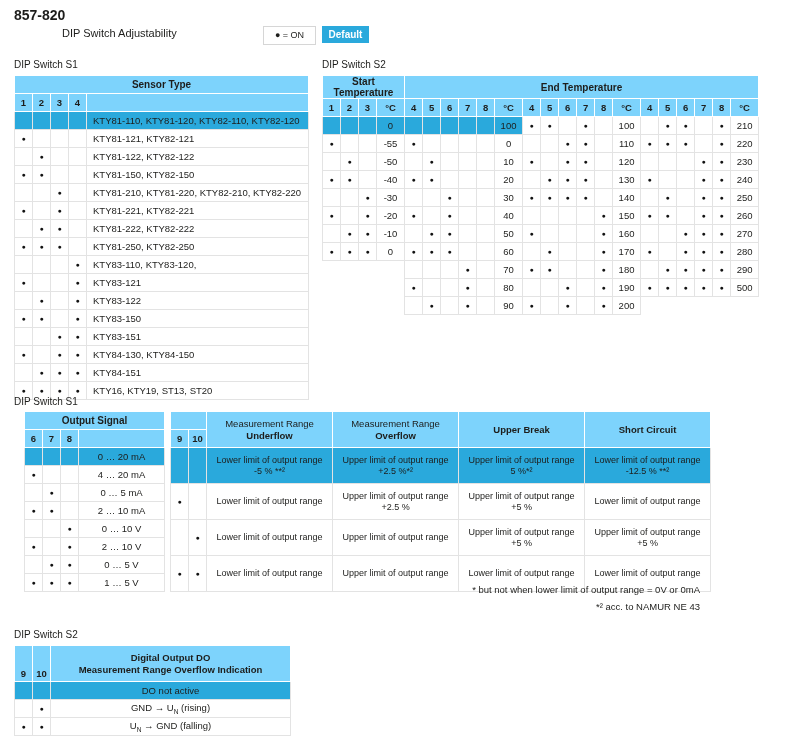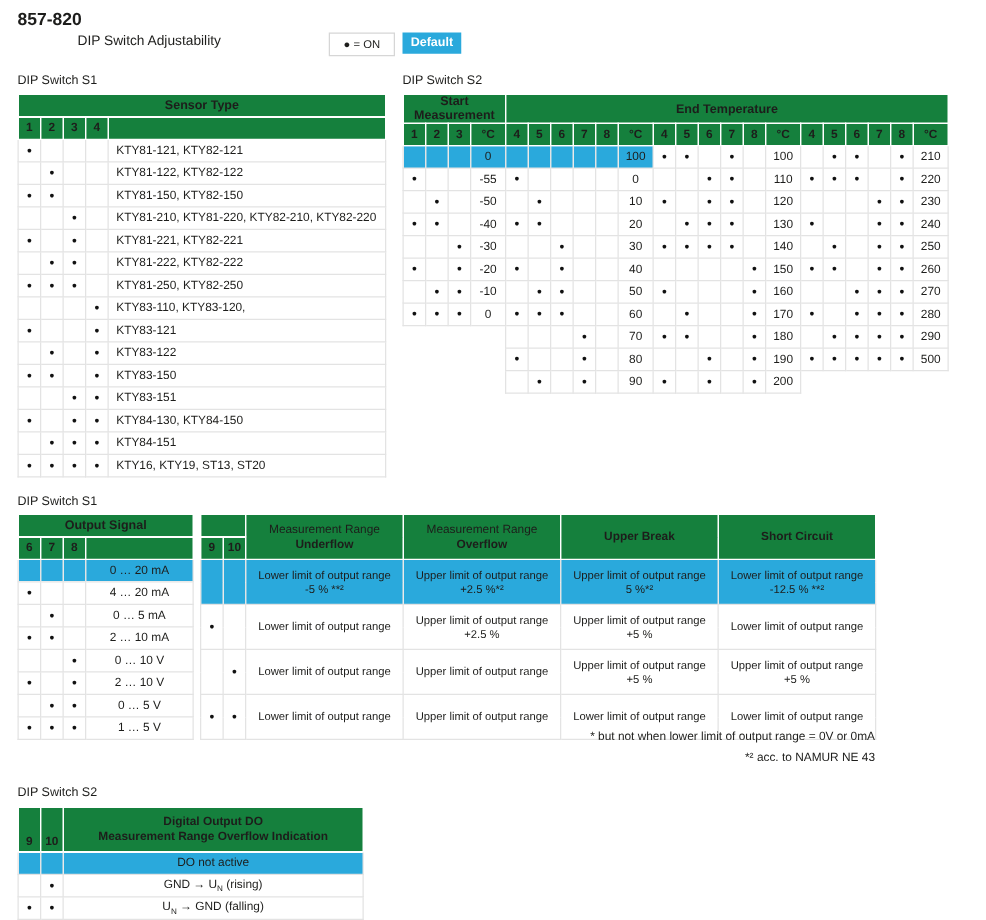--- a/index.html
+++ b/index.html
@@ -20,21 +20,21 @@
     color:#ffffff; font-weight:bold; font-size:10px; text-align:center; line-height:17px;
   }
   .tbl-label { font-size:10px; }
 
   table { position:absolute; border-collapse:collapse; table-layout:fixed; }
   th, td {
     border:1px solid #e3e3e3; padding:0; height:17px;
     font-size:9.5px; font-weight:normal; text-align:center; vertical-align:middle;
     overflow:hidden;
   }
-  .g { background:#15803d; border:1px solid #ffffff; }
+  .g { background:#7dd3fc; border:1px solid #ffffff; }
   .band { font-weight:bold; font-size:10px; }
   .num { font-weight:bold; }
   .def { background:#2aa9dc; }
   .absent { border:0 !important; background:#ffffff; }
   .dot { font-size:7px; color:#111111; }
   .txt { text-align:left; padding-left:6px; white-space:nowrap; }
   .sig { font-size:9.5px; }
   .range { font-size:9px; line-height:11px; white-space:pre-line; }
   .rangehead { font-size:9.5px; line-height:12px; }
   .rangehead .mr { font-weight:normal; }
@@ -74,20 +74,27 @@
     <tr style="height:18px">
         <th class="g num">1</th>
         <th class="g num">2</th>
         <th class="g num">3</th>
         <th class="g num">4</th>
         <th class="g"></th>
       </tr>
   </thead>
   <tbody>
       <tr>
+        <td class="dot def"></td>
+        <td class="dot def"></td>
+        <td class="dot def"></td>
+        <td class="dot def"></td>
+        <td class="txt def">KTY81-110, KTY81-120, KTY82-110, KTY82-120</td>
+      </tr>
+      <tr>
         <td class="dot">●</td>
         <td class="dot"></td>
         <td class="dot"></td>
         <td class="dot"></td>
         <td class="txt">KTY81-121, KTY82-121</td>
       </tr>
       <tr>
         <td class="dot"></td>
         <td class="dot">●</td>
         <td class="dot"></td>
@@ -209,21 +216,21 @@
       <col style="width:28px">
     <col style="width:18px">
       <col style="width:18px">
       <col style="width:18px">
       <col style="width:18px">
       <col style="width:18px">
       <col style="width:28px">
   </colgroup>
   <thead>
     <tr style="height:17px">
-        <th class="g band" colspan="4">Start Measurement</th>
+        <th class="g band" colspan="4">Start Temperature</th>
         <th class="g band" colspan="18">End Temperature</th>
       </tr>
     <tr style="height:18px">
         <th class="g num">1</th>
         <th class="g num">2</th>
         <th class="g num">3</th>
         <th class="g num">°C</th>
         <th class="g num">4</th>
         <th class="g num">5</th>
         <th class="g num">6</th>
@@ -506,21 +513,21 @@
         <td class="absent"></td>
         <td class="absent"></td>
         <td class="absent"></td>
         <td class="absent"></td>
         <td class="absent"></td>
       </tr>
     </tbody>
 </table>
 
 <div class="abs tbl-label" style="left:14px; top:396px;">DIP Switch S1</div>
-<table id="output-table" style="left:14px; top:411px; width:686px;padding-left:30px;">
+<table id="output-table" style="left:24px; top:411px; width:686px;padding-left:30px;">
   <colgroup>
     <col style="width:18px">
       <col style="width:18px">
       <col style="width:18px">
       <col style="width:86px">
     <col style="width:6px">
     <col style="width:18px">
       <col style="width:18px">
     <col style="width:126px">
       <col style="width:126px">

